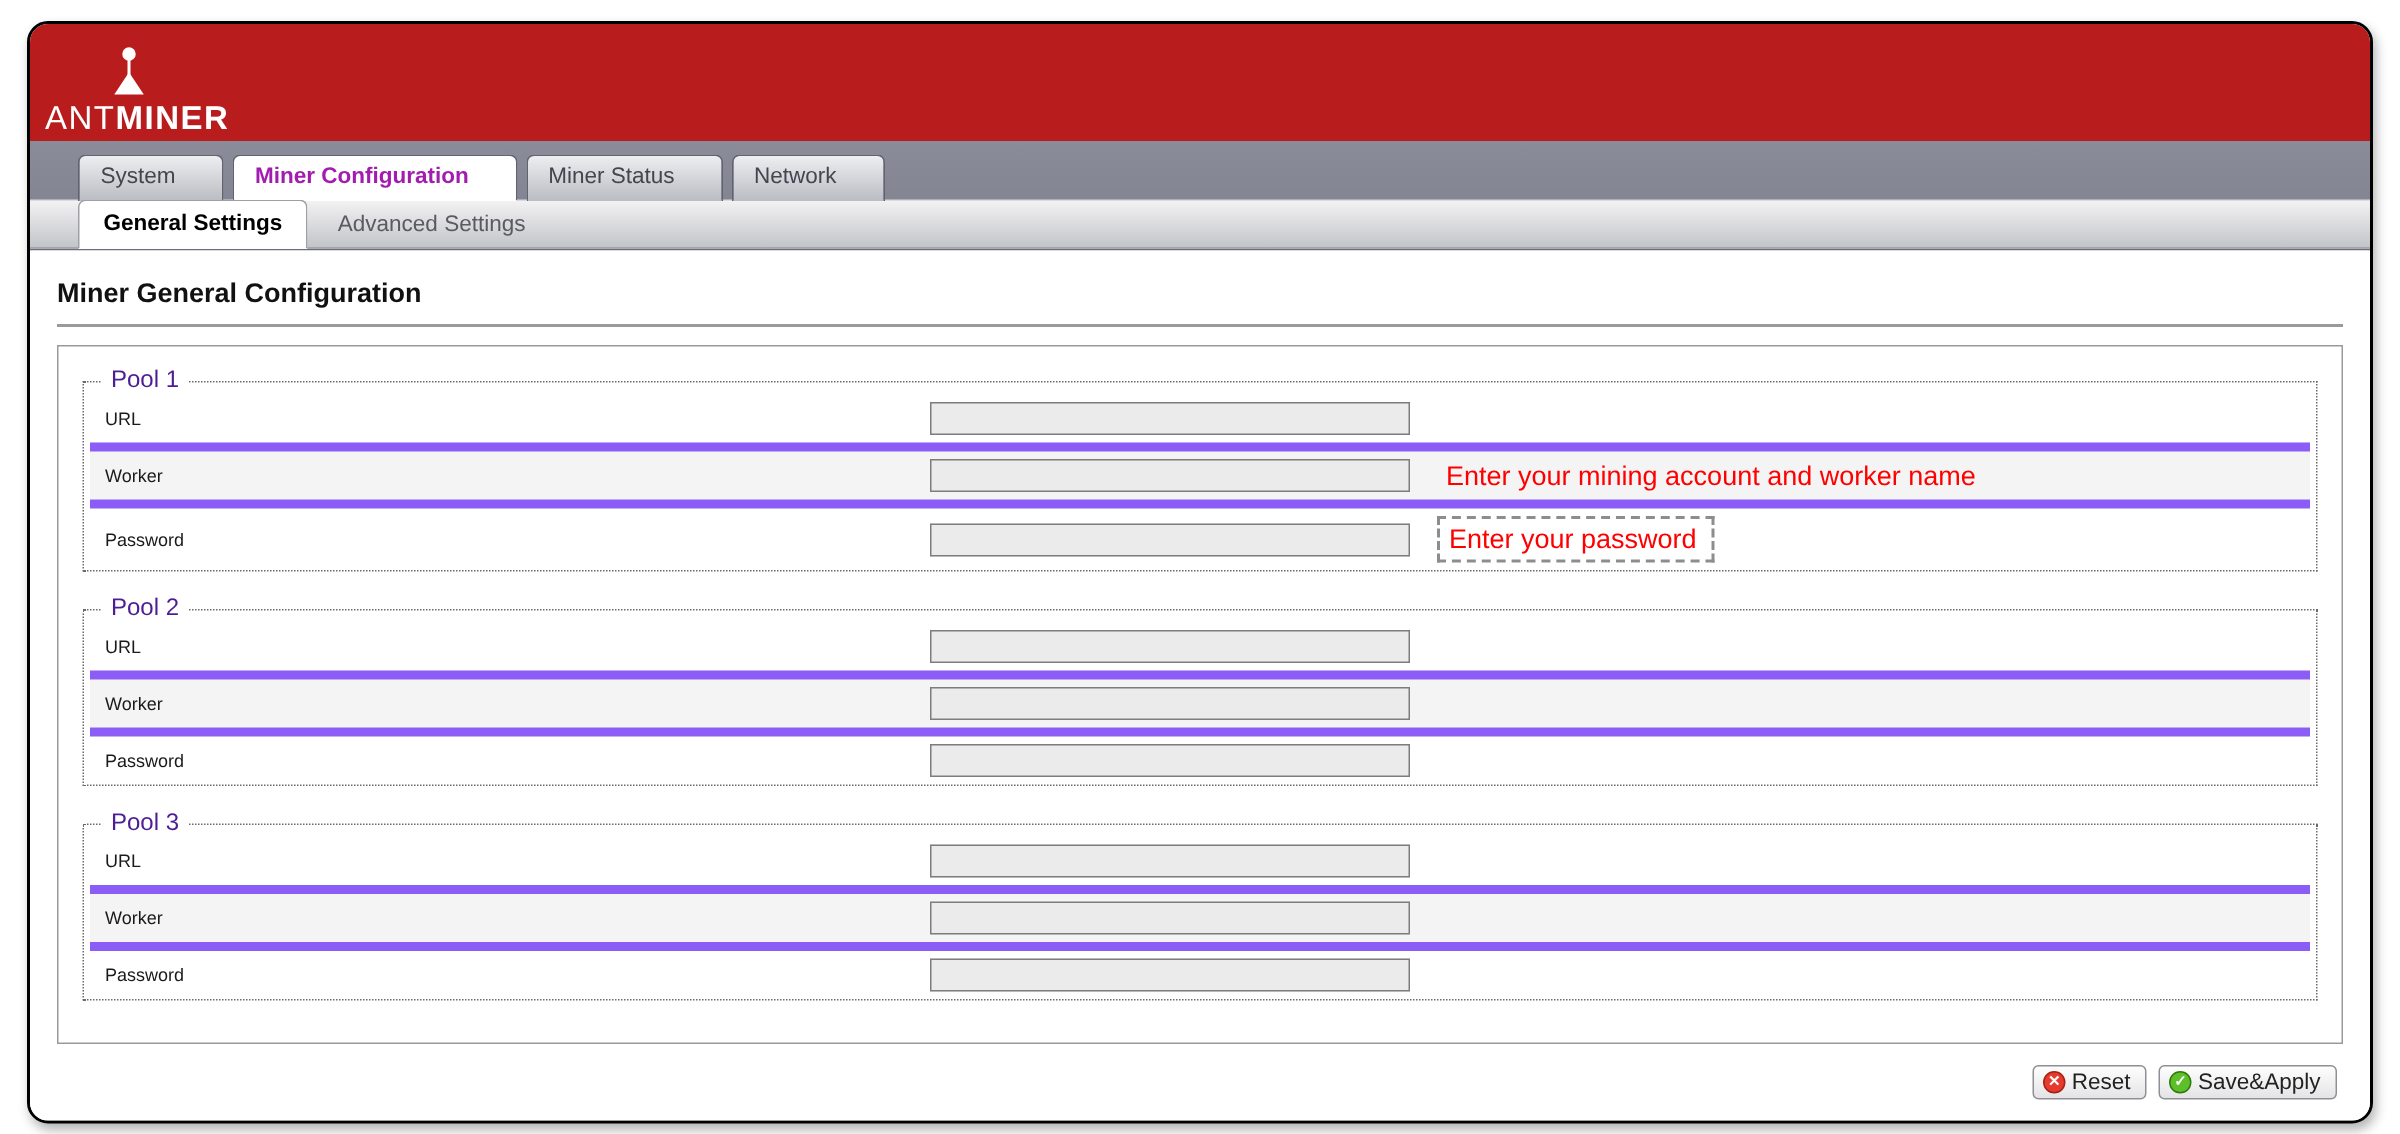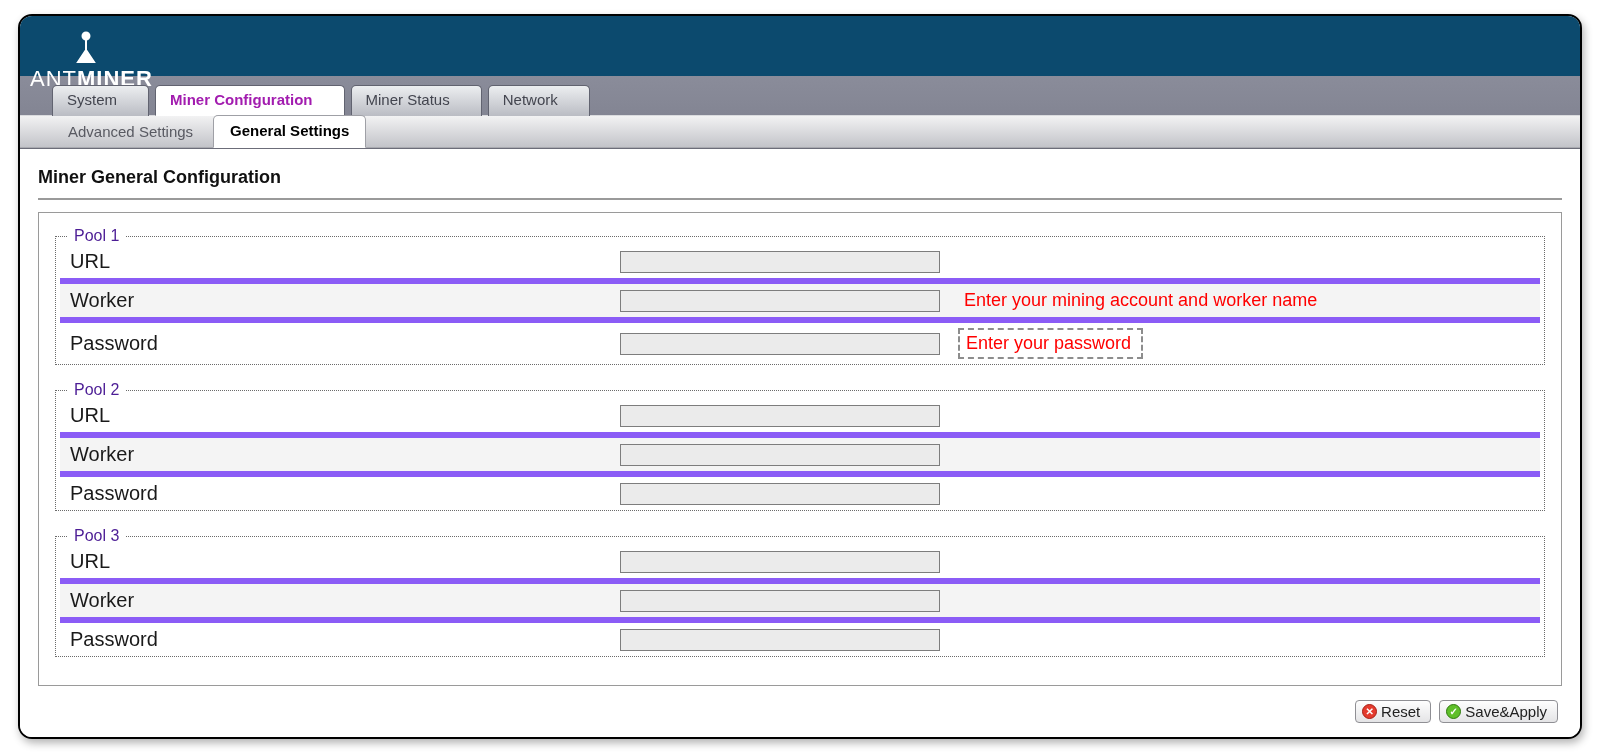--- a/index.html
+++ b/index.html
@@ -9,22 +9,22 @@
     margin:14px auto;
     border:2px solid #000;
     border-radius:14px;
     overflow:hidden;
     box-shadow: 2px 4px 8px rgba(0,0,0,0.3);
     background:#fff;
     position:relative;
   }
   
   .topbar {
-    background:#0c4a6e;
-    height:60px;
+    background:#b91c1c;
+    height:78px;
     position:relative;
   }
   .logo {
     position:absolute;
     left:10px; top:14px;
     color:#fff;
     letter-spacing:1px;
   }
   .logo svg { display:block; }
   
@@ -126,21 +126,21 @@
     display:flex;
     align-items:center;
     border-top:6px solid #8b5cf6;
     padding:5px 0;
   }
   .row:first-of-type { border-top:none; }
   .row.alt { background:#f4f4f4; }
   .row-label {
     width:560px;
     padding-left:10px;
-    font-size:20px;
+    font-size:12px;
     color:#1a1a1a;
   }
   .row-input {
     width:330px;
   }
   .row-input input {
     width:320px;
     height:22px;
     background:#ebebeb;
     border:1px solid #7d7d7d;
@@ -207,22 +207,22 @@
   </div>
 
   <div class="nav-strip">
     <div class="main-tabs" id="main-tabs">
         <div class="main-tab">System</div>
         <div class="main-tab active">Miner Configuration</div>
         <div class="main-tab">Miner Status</div>
         <div class="main-tab">Network</div>
       </div>
     <div class="sub-bar" id="sub-tabs">
+        <div class="sub-tab active">General Settings</div>
         <div class="sub-tab">Advanced Settings</div>
-        <div class="sub-tab active">General Settings</div>
       </div>
   </div>
 
   <div class="content">
     <h2>Miner General Configuration</h2>
     <hr class="thick-hr">
     <div class="form-box" id="pools-container">
         <fieldset class="pool">
           <legend>Pool 1</legend>
           <div class="row">

